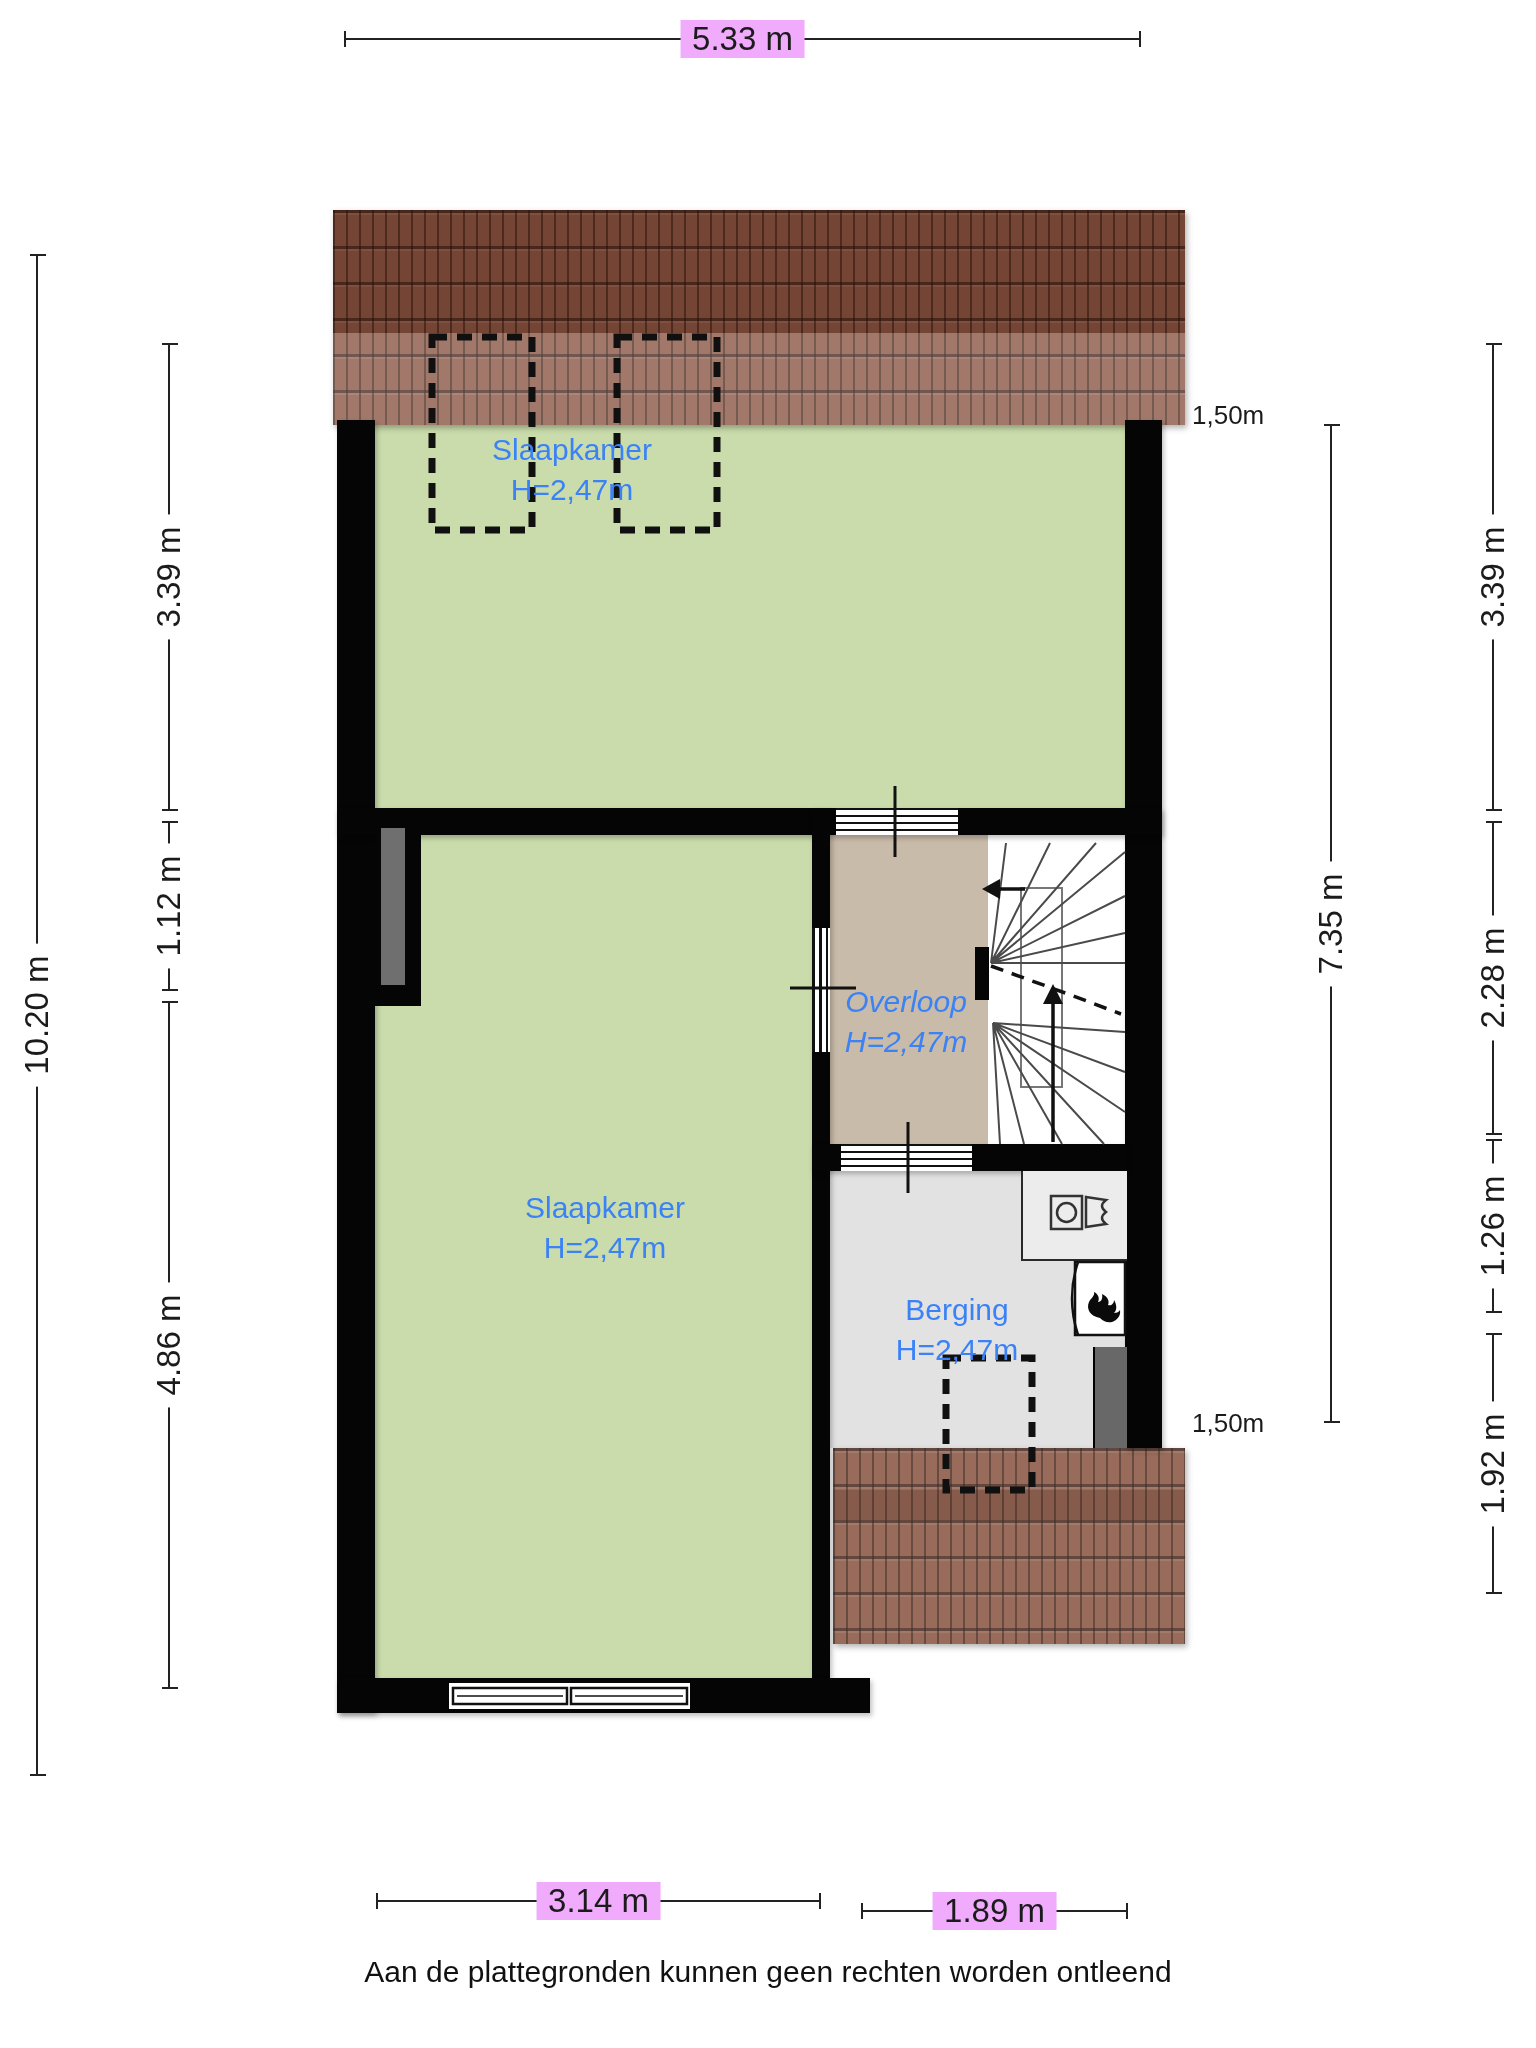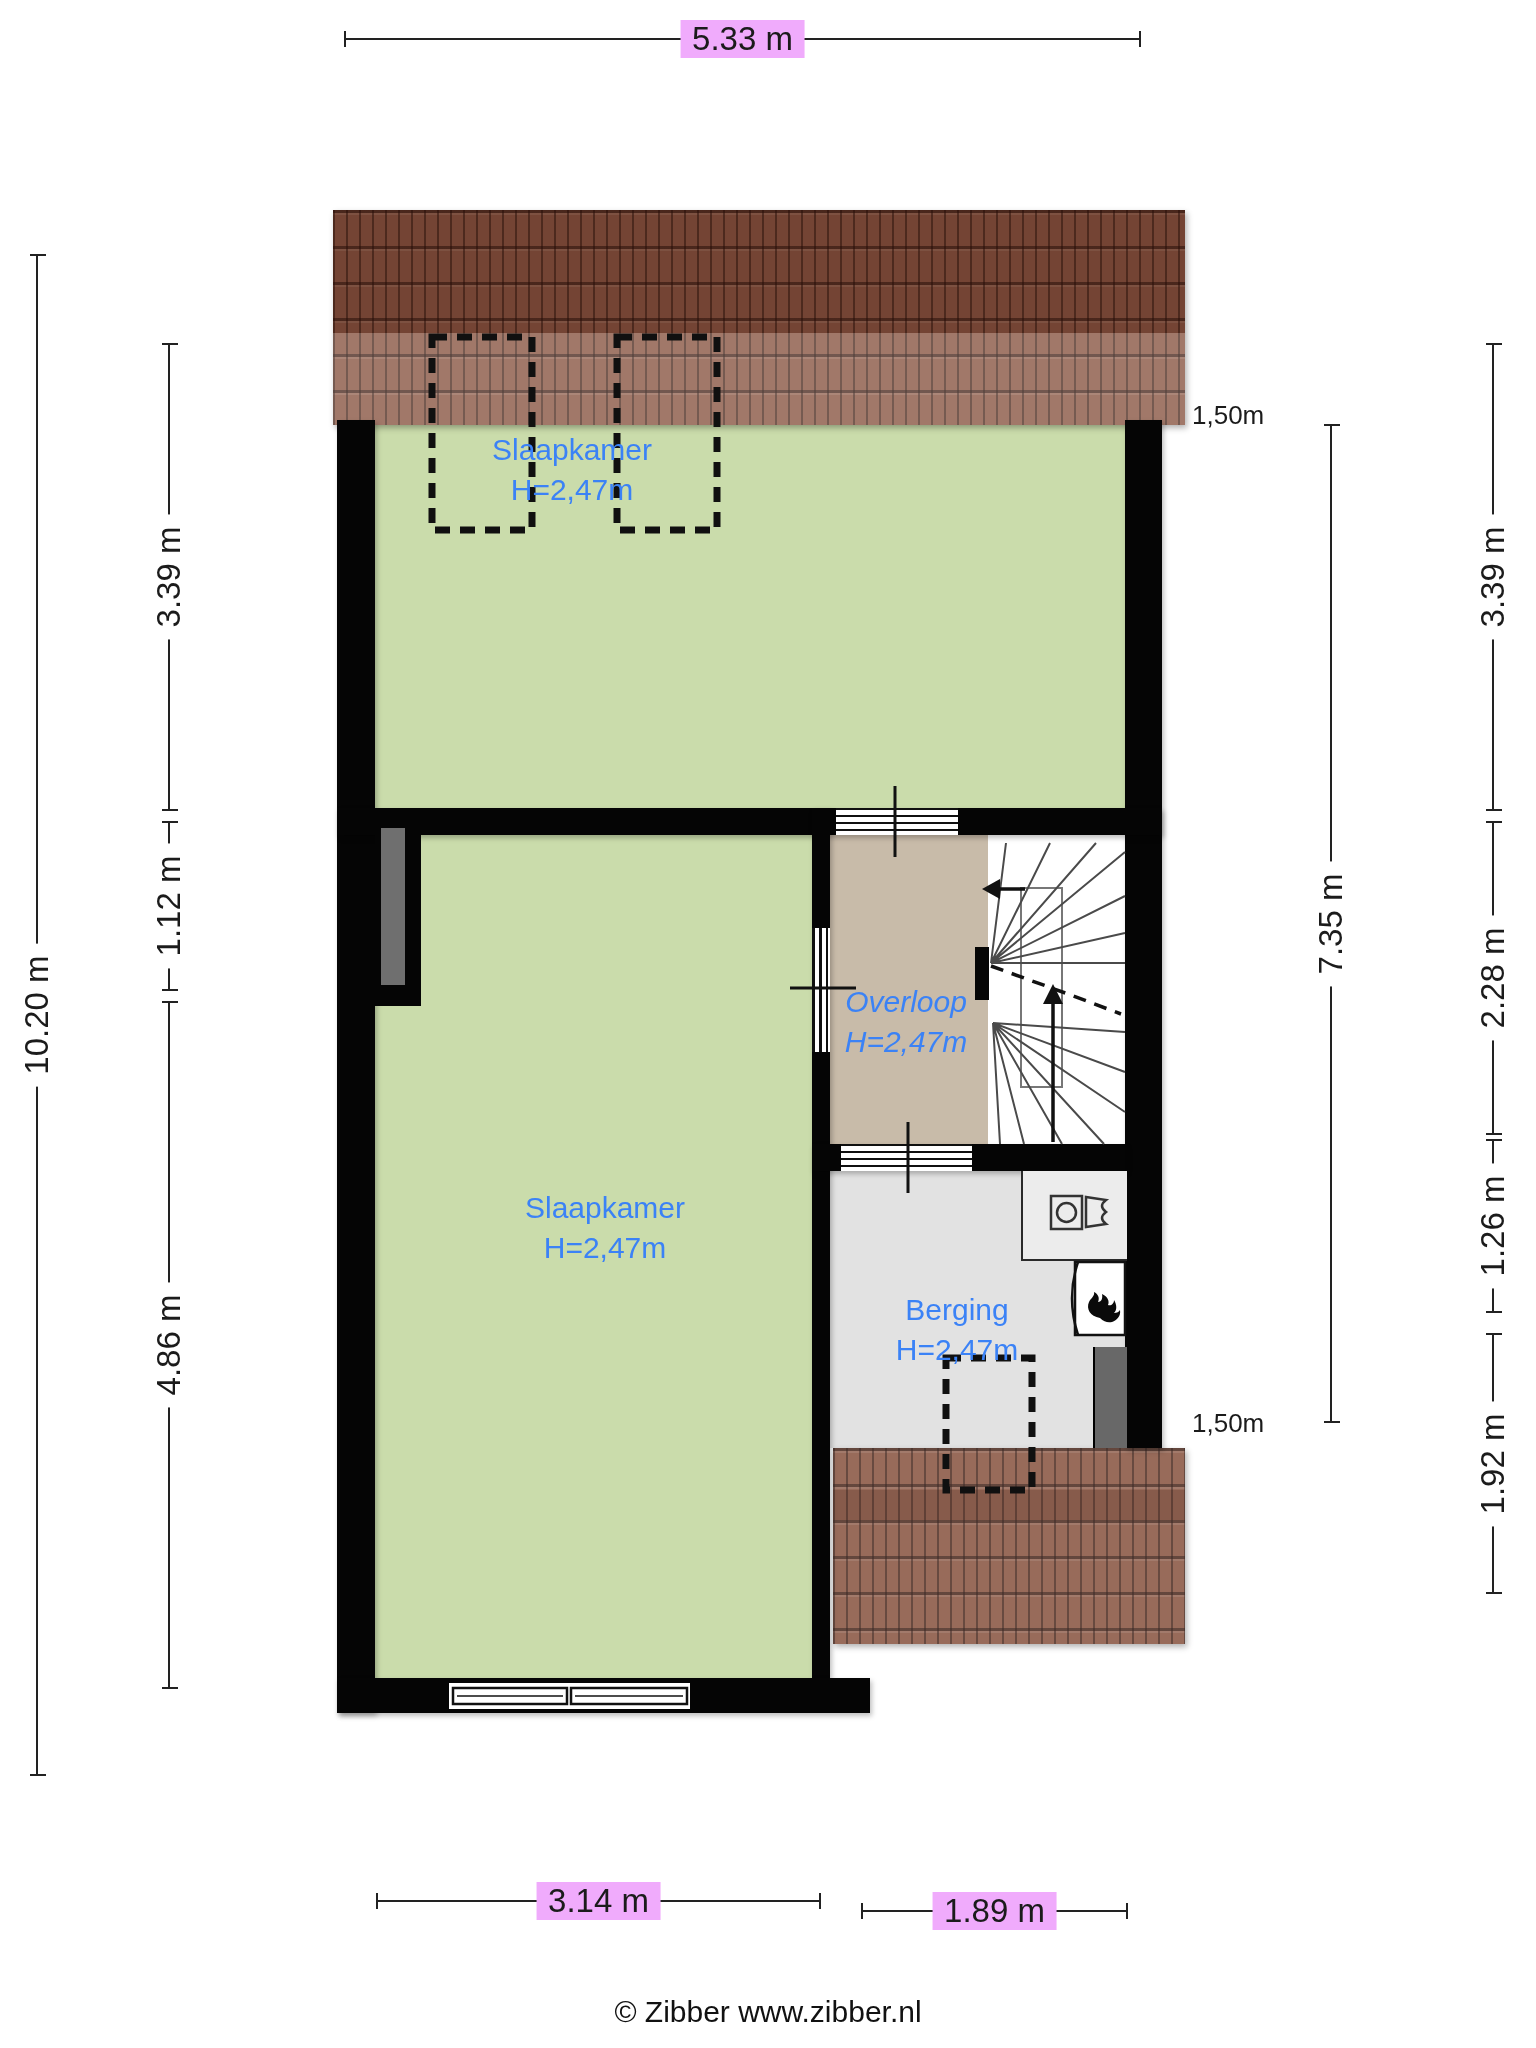--- a/index.html
+++ b/index.html
@@ -215,15 +215,15 @@
     <div class="tick-v" style="left:-1px;"></div>
       <div class="tick-v" style="right:-1px;"></div>
     <span class="dim-label">3.14 m</span>
   </div>
   <div class="dim-h" style="left:862px;top:1910px;width:265px;">
     <div class="tick-v" style="left:-1px;"></div>
       <div class="tick-v" style="right:-1px;"></div>
     <span class="dim-label">1.89 m</span>
   </div>
 
-  <div class="footer" style="top:1995px;">© Zibber www.zibber.nl</div>
+  <div class="footer" style="top:1955px;">Aan de plattegronden kunnen geen rechten worden ontleend</div>
 
 </div>
 
 </body></html>

